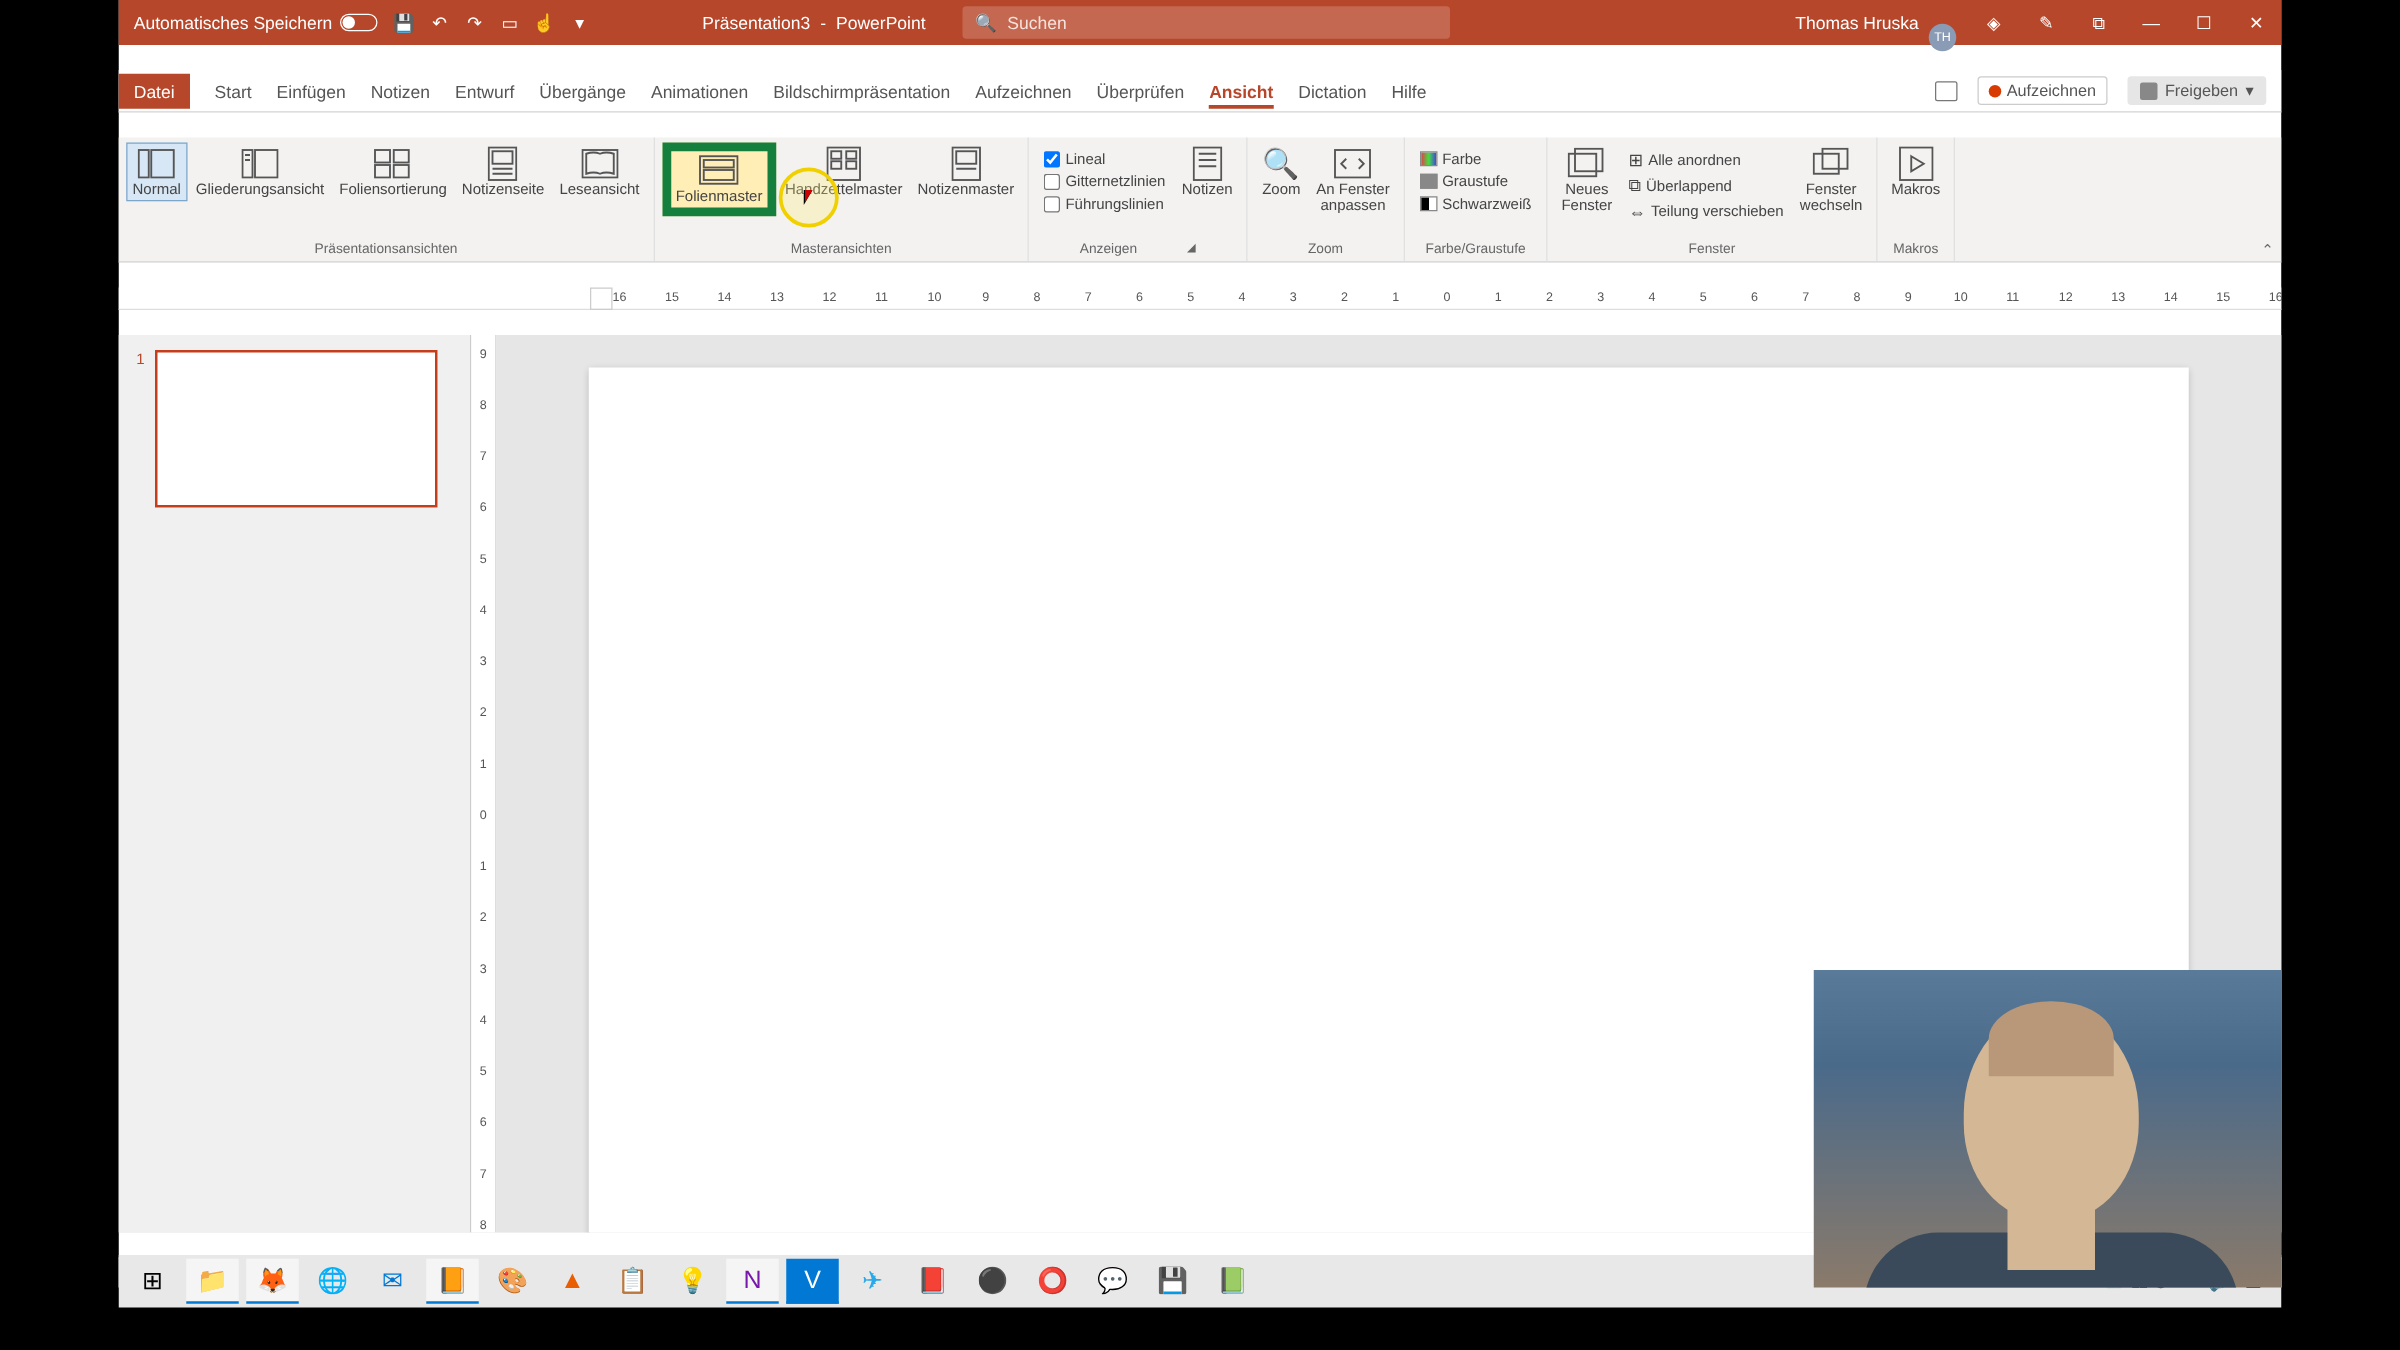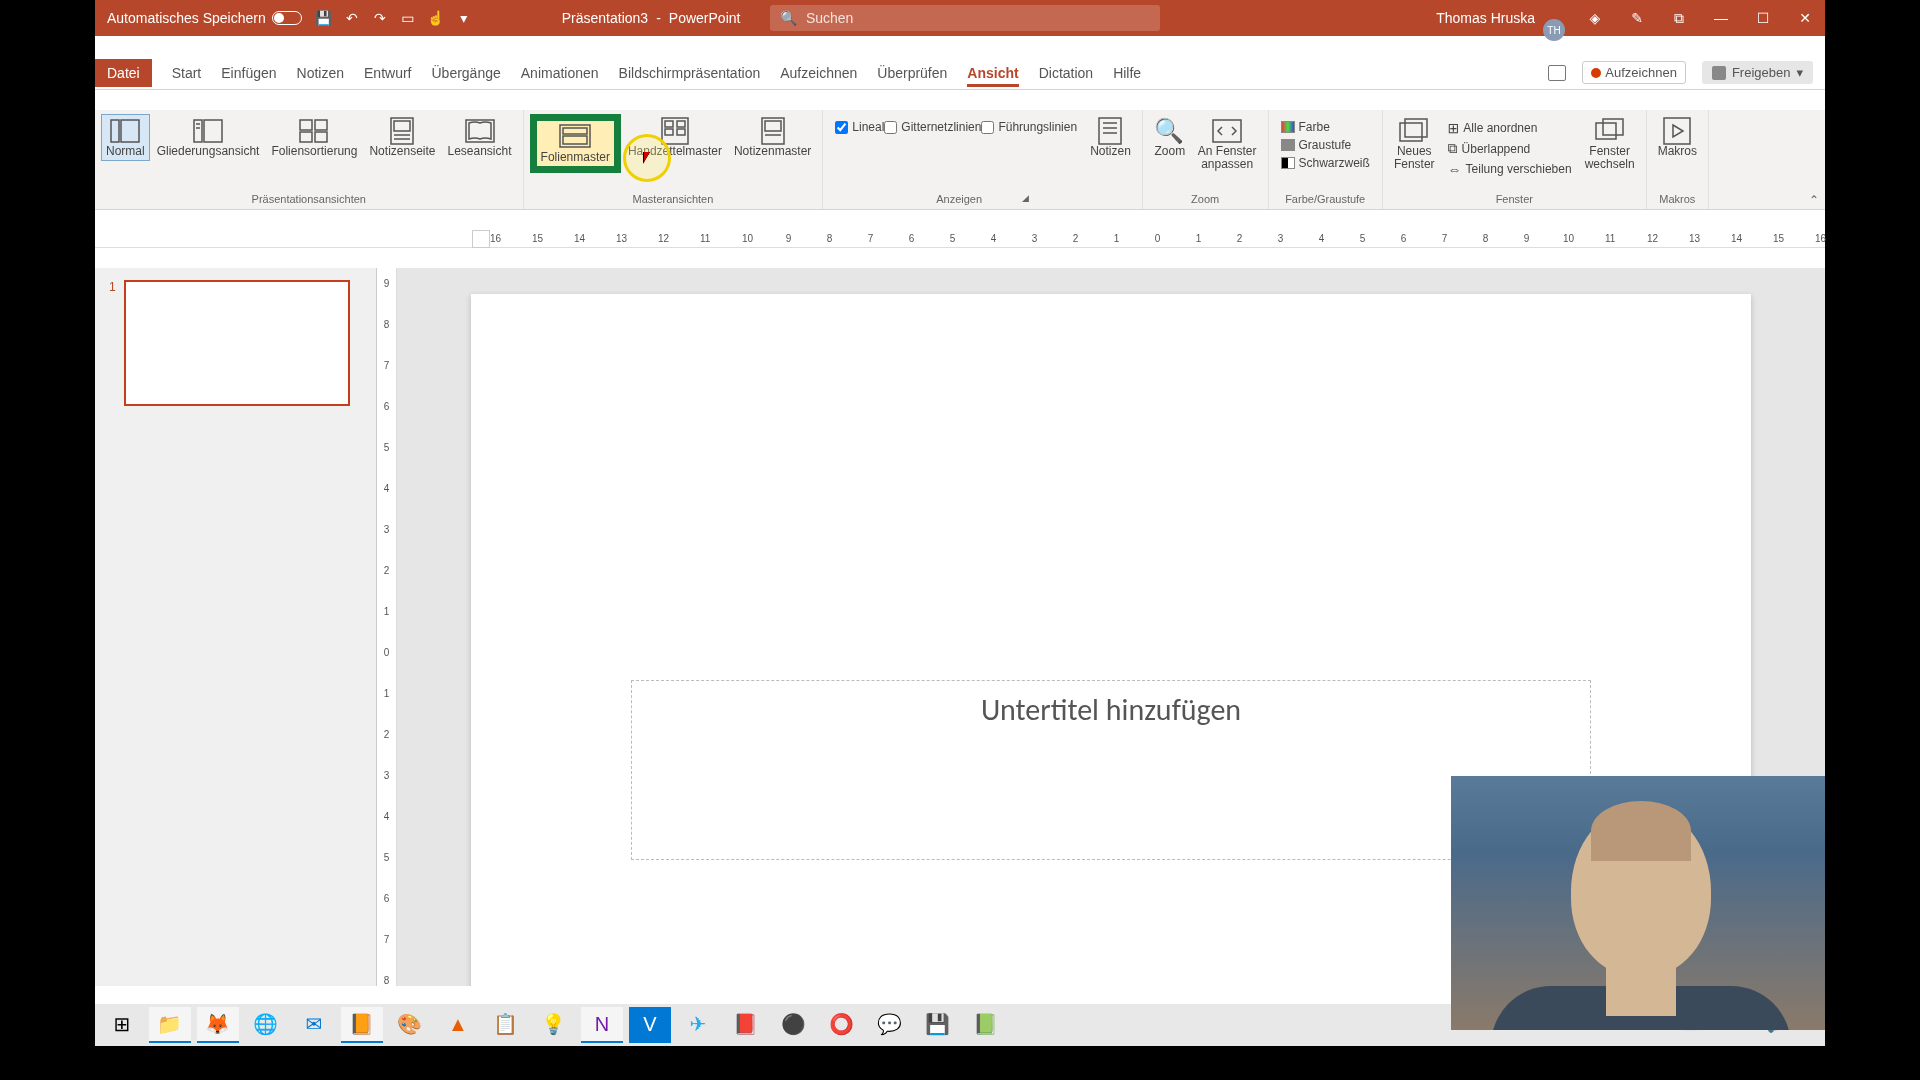--- a/index.html
+++ b/index.html
@@ -255,21 +255,21 @@
               </svg>
             </div>
           <div class="lbl">Notizenmaster</div>
         </div>
       </div>
       <div class="group-label">Masteransichten</div>
     </div>
 
     <div class="ribbon-group">
       <div class="buttons-row">
-        <div style="display:flex;padding:4px 6px;align-items:flex-end;">
+        <div style="display:flex;flex-direction:column;padding:4px 6px;">
           <label class="check-row">
               <input type="checkbox" checked="" style="">
               <span>Lineal</span>
             </label>
           <label class="check-row">
               <input type="checkbox" style="">
               <span>Gitternetzlinien</span>
             </label>
           <label class="check-row">
               <input type="checkbox" style="">
@@ -451,23 +451,20 @@
         <span>3</span>
         <span>4</span>
         <span>5</span>
         <span>6</span>
         <span>7</span>
         <span>8</span>
         <span>9</span>
       </div>
     <div class="canvas-area">
       <div class="slide-canvas">
-        <div class="subtitle-ph">
-          <div class="txt">Untertitel hinzufügen</div>
-        </div>
       </div>
     </div>
   </div>
 
   <div class="statusbar">
     <span>Folie 1 von 1</span>
     <span>Deutsch (Österreich)</span>
     <span>♿ <span>Barrierefreiheit: Keine Probleme</span></span>
     <div class="right">
       <span>📝 <span>Notizen</span></span>

